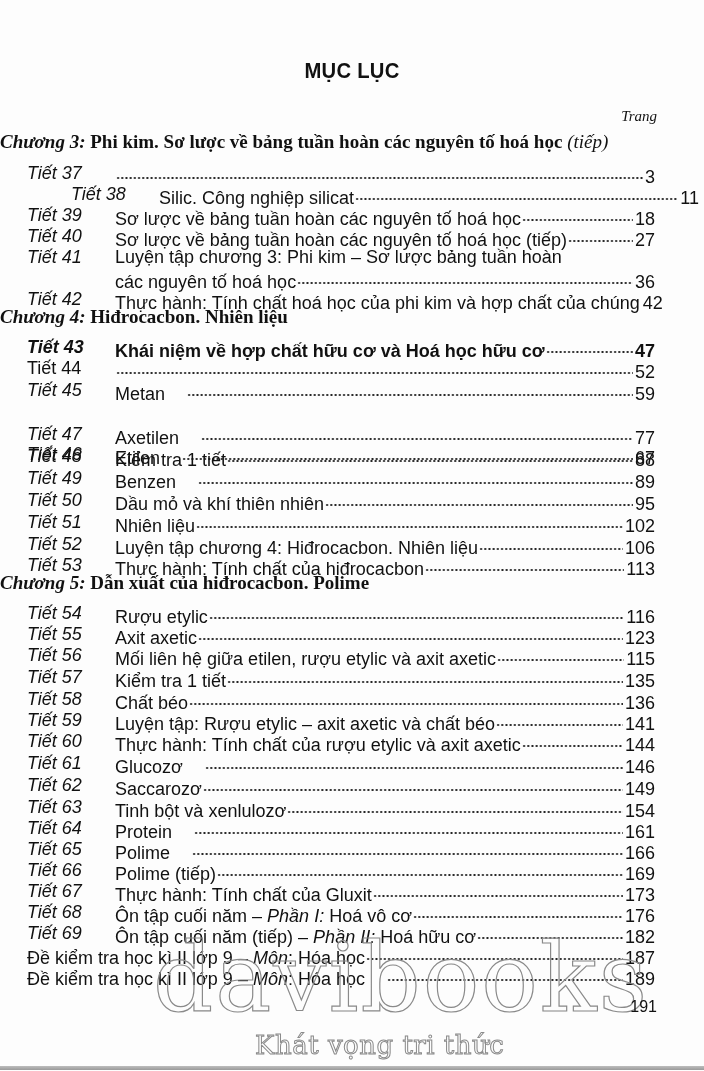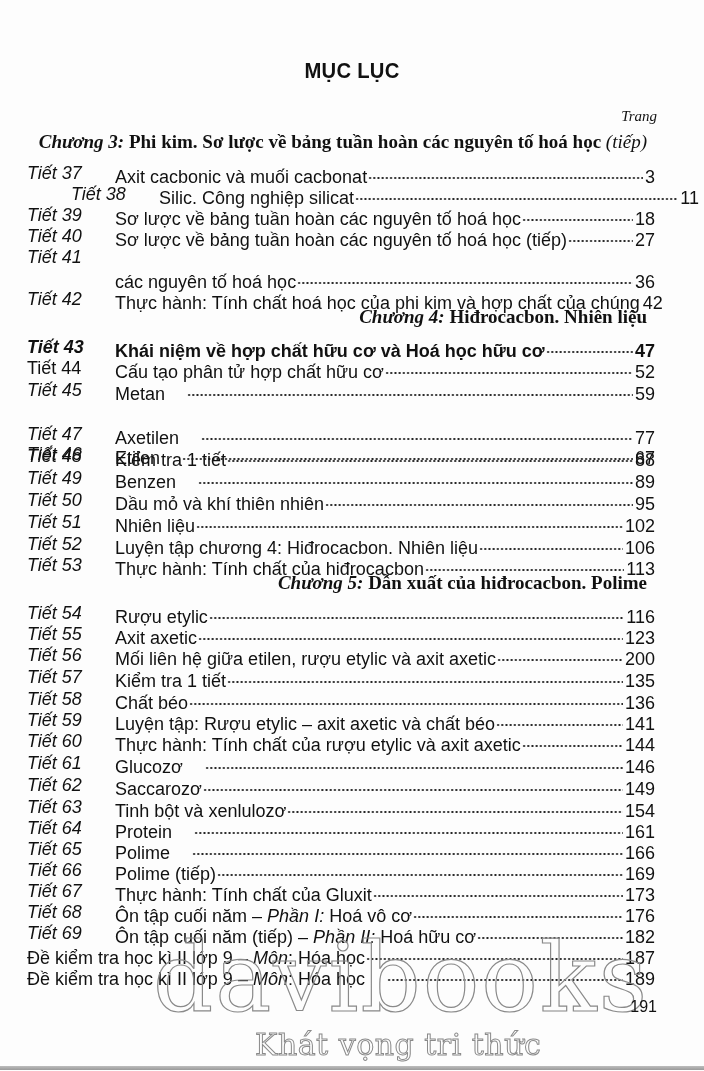--- a/index.html
+++ b/index.html
@@ -12,21 +12,21 @@
     position:absolute; top:58px; left:0; width:704px; text-align:center;
     font-family:"Liberation Sans", sans-serif; font-weight:bold; font-size:22px;
     letter-spacing:0.3px; transform:scaleX(0.92);
   }
   .trang {
     position:absolute; top:108px; right:47px;
     font-family:"Liberation Serif", serif; font-style:italic; font-size:15px;
   }
   .toc { position:absolute; left:0; top:0; width:704px; }
   .chapter {
-    position:absolute; left:0; width:647px; text-align:right;
+    position:absolute; left:0; width:647px; text-align:left;
     font-family:"Liberation Serif", serif; font-weight:bold; font-size:19px;
     white-space:nowrap;
   }
   .chapter .ch-num { font-style:italic; }
   .chapter .ch-tail { font-style:italic; font-weight:normal; }
   .row {
     position:absolute; left:27px; width:628px; height:20px;
     font-size:18px; line-height:20px; white-space:nowrap;
   }
   .row .tiet { position:absolute; left:0; top:0; font-style:italic; }
@@ -48,21 +48,21 @@
   .pagenum {
     position:absolute; top:998px; right:47px; font-size:16px;
   }
   .wm1 {
     position:absolute; left:148px; top:928px; font-family:"DejaVu Serif", serif;
     font-size:96px; color:transparent; -webkit-text-stroke:1.2px #8a8a8a;
     letter-spacing:2px; line-height:100px; transform:scaleX(0.98);
   }
   .wm2 {
     position:absolute; left:255px; top:1028px; font-family:"DejaVu Serif", serif;
-    font-size:30px; color:transparent; -webkit-text-stroke:1px #8a8a8a;
+    font-size:26px; color:transparent; -webkit-text-stroke:1px #8a8a8a;
     line-height:34px; letter-spacing:0.5px;
   }
   .bottom-rule {
     position:absolute; left:0; top:1066px; width:704px; height:4px;
     background:linear-gradient(#bdbdbd, #9a9a9a);
   }
 </style>
 </head>
 <body>
 
@@ -71,21 +71,20 @@
 
 <div class="toc">
 
   <div class="chapter" style="top:131px;">
     <span class="ch-num">Chương 3:</span><span> Phi kim. Sơ lược về bảng tuần hoàn các nguyên tố hoá học </span><span class="ch-tail">(tiếp)</span>
   </div>
 
   <div class="row" style="top:163px;">
     <span class="tiet">Tiết 37</span>
     <div class="entry">
-        <span class="text">Axit cacbonic và muối cacbonat</span>
         <span class="leader"></span>
         <span class="page">3</span>
       </div>
   </div>
   <div class="row" style="top:184px;margin-left:44px;">
     <span class="tiet">Tiết 38</span>
     <div class="entry">
         <span class="text">Silic. Công nghiệp silicat</span>
         <span class="leader"></span>
         <span class="page">11</span>
@@ -102,20 +101,23 @@
   <div class="row" style="top:226px;">
     <span class="tiet">Tiết 40</span>
     <div class="entry">
         <span class="text">Sơ lược về bảng tuần hoàn các nguyên tố hoá học (tiếp)</span>
         <span class="leader"></span>
         <span class="page">27</span>
       </div>
   </div>
   <div class="row" style="top:247px;">
     <span class="tiet">Tiết 41</span>
+    <div class="entry">
+        <span class="text">Luyện tập chương 3: Phi kim – Sơ lược bảng tuần hoàn</span>
+      </div>
   </div>
   <div class="row cont" style="top:268px;">
     <div class="entry">
         <span class="text">các nguyên tố hoá học</span>
         <span class="leader"></span>
         <span class="page">36</span>
       </div>
   </div>
   <div class="row" style="top:289px;">
     <span class="tiet">Tiết 42</span>
@@ -134,21 +136,20 @@
     <span class="tiet">Tiết 43</span>
     <div class="entry">
         <span class="text">Khái niệm về hợp chất hữu cơ và Hoá học hữu cơ</span>
         <span class="leader"></span>
         <span class="page">47</span>
       </div>
   </div>
   <div class="row" style="top:358px;">
     <span class="tiet upright">Tiết 44</span>
     <div class="entry">
-        <span class="text">Cấu tạo phân tử hợp chất hữu cơ</span>
         <span class="leader"></span>
         <span class="page">52</span>
       </div>
   </div>
   <div class="row" style="top:380px;">
     <span class="tiet">Tiết 45</span>
     <div class="entry">
         <span class="text">Metan</span>
         <span class="leader gap"></span>
         <span class="page">59</span>
@@ -237,21 +238,21 @@
         <span class="text">Axit axetic</span>
         <span class="leader"></span>
         <span class="page">123</span>
       </div>
   </div>
   <div class="row" style="top:645px;">
     <span class="tiet">Tiết 56</span>
     <div class="entry">
         <span class="text">Mối liên hệ giữa etilen, rượu etylic và axit axetic</span>
         <span class="leader"></span>
-        <span class="page">200</span>
+        <span class="page">115</span>
       </div>
   </div>
   <div class="row" style="top:667px;">
     <span class="tiet">Tiết 57</span>
     <div class="entry">
         <span class="text">Kiểm tra 1 tiết</span>
         <span class="leader"></span>
         <span class="page">135</span>
       </div>
   </div>

